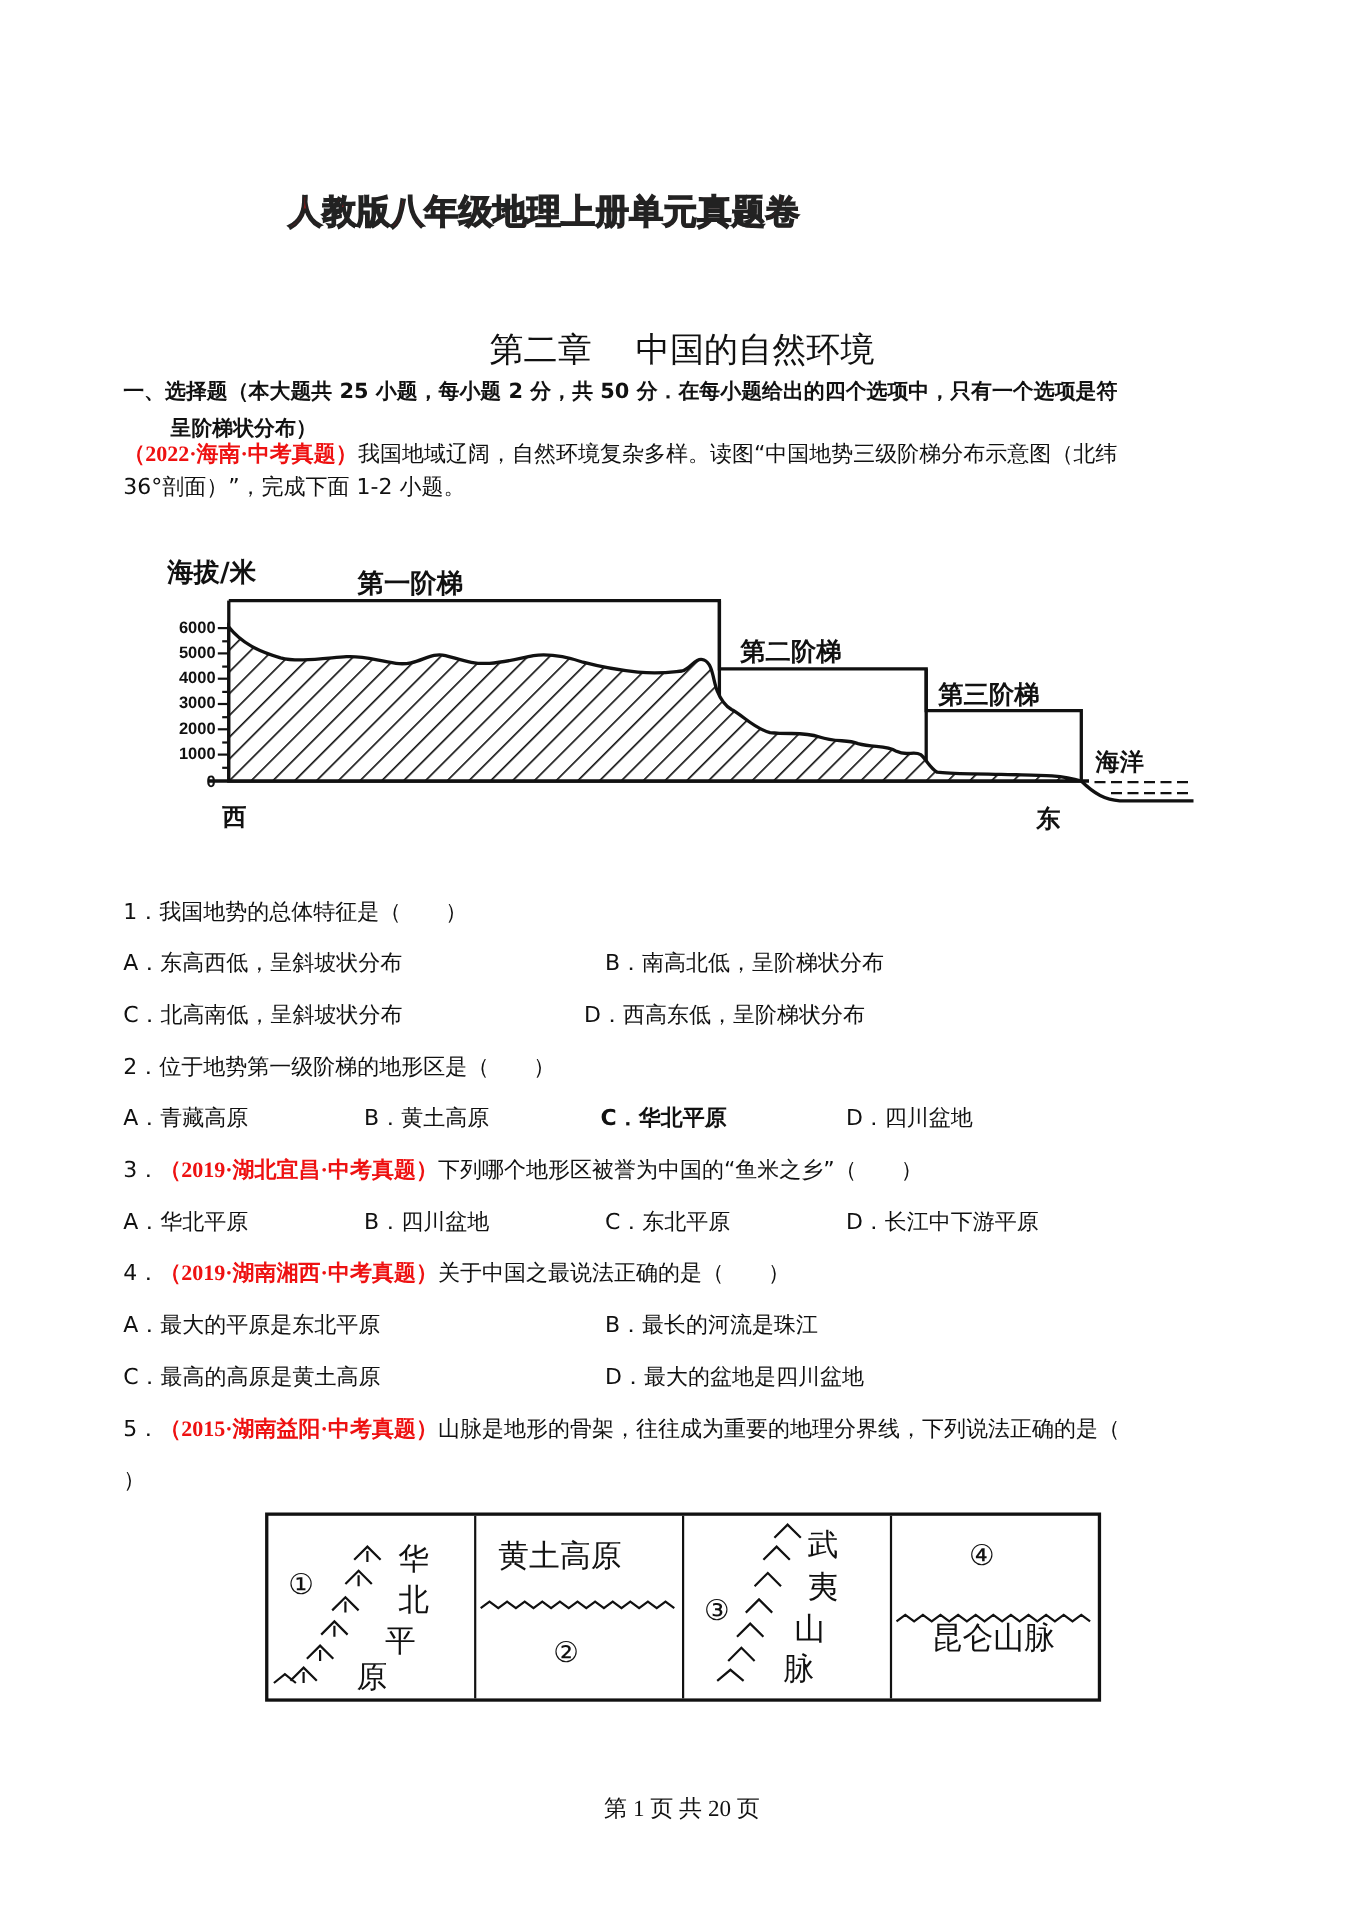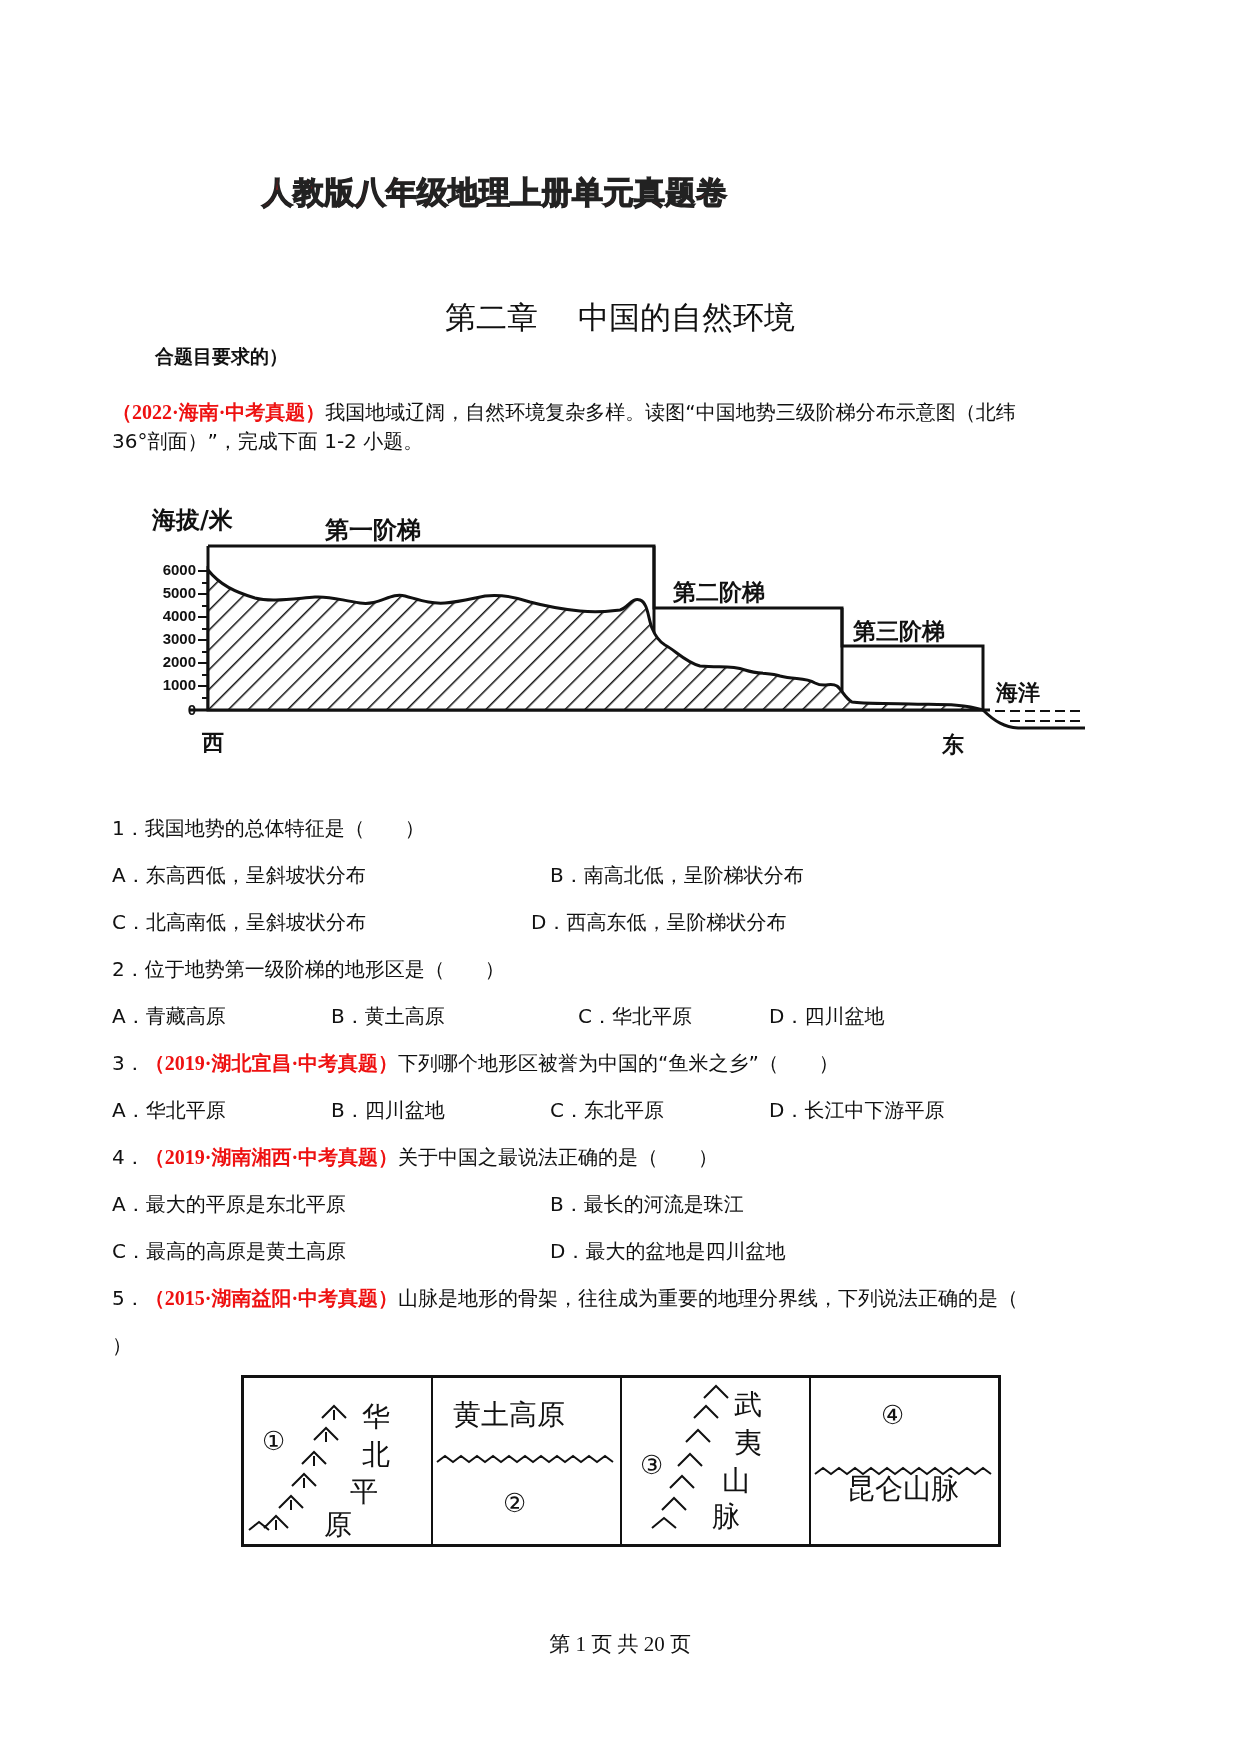--- a/index.html
+++ b/index.html
@@ -26,21 +26,22 @@
 </style>
 </head>
 <body>
 
 <div class="abs title">人教版八年级地理上册单元真题卷</div>
 <div class="abs subtitle">
   <span>第二章</span><span class="sp"></span><span>中国的自然环境</span>
 </div>
 
 <div class="abs sec">
-  <span class="indent">合题目要求的）</span>
+  <span>一、选择题（本大题共 25 小题，每小题 2 分，共 50 分．在每小题给出的四个选项中，只有一个选项是符</span>
+  <span class="indent">呈阶梯状分布）</span>
 </div>
 
 <div class="abs intro" style="top:398px;">
   <span class="red">（2022·海南·中考真题）</span><span>我国地域辽阔，自然环境复杂多样。读图“中国地势三级阶梯分布示意图（北纬</span><br>
   <span>36°剖面）”，完成下面 1-2 小题。</span>
 </div>
 
 <div class="abs" style="left:140px;top:500px;width:960px;height:260px;">
   <svg width="960" height="260" viewBox="0 0 960 260">
     <defs>
@@ -105,21 +106,21 @@
 <div class="abs opt" style="left:112px;top:861px;">A．东高西低，呈斜坡状分布</div>
 <div class="abs opt" style="left:550px;top:861px;">B．南高北低，呈阶梯状分布</div>
 <div class="abs opt" style="left:112px;top:908px;">C．北高南低，呈斜坡状分布</div>
 <div class="abs opt" style="left:531px;top:908px;">D．西高东低，呈阶梯状分布</div>
 
 <div class="abs q" style="top:955px;">
   <span>2．</span><span>位于地势第一级阶梯的地形区是（　　）</span>
 </div>
 <div class="abs opt" style="left:112px;top:1002px;">A．青藏高原</div>
 <div class="abs opt" style="left:331px;top:1002px;">B．黄土高原</div>
-<div class="abs opt" style="left:578px;top:1002px;">C．华北平原</div>
+<div class="abs opt" style="left:546px;top:1002px;font-weight:bold;">C．华北平原</div>
 <div class="abs opt" style="left:769px;top:1002px;">D．四川盆地</div>
 
 <div class="abs q" style="top:1049px;">
   <span>3．</span><span class="red">（2019·湖北宜昌·中考真题）</span><span>下列哪个地形区被誉为中国的“鱼米之乡”（　　）</span>
 </div>
 <div class="abs opt" style="left:112px;top:1096px;">A．华北平原</div>
 <div class="abs opt" style="left:331px;top:1096px;">B．四川盆地</div>
 <div class="abs opt" style="left:550px;top:1096px;">C．东北平原</div>
 <div class="abs opt" style="left:769px;top:1096px;">D．长江中下游平原</div>
 

